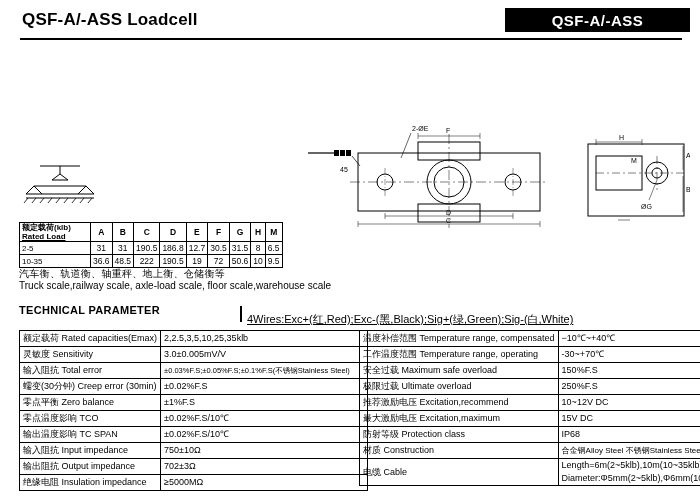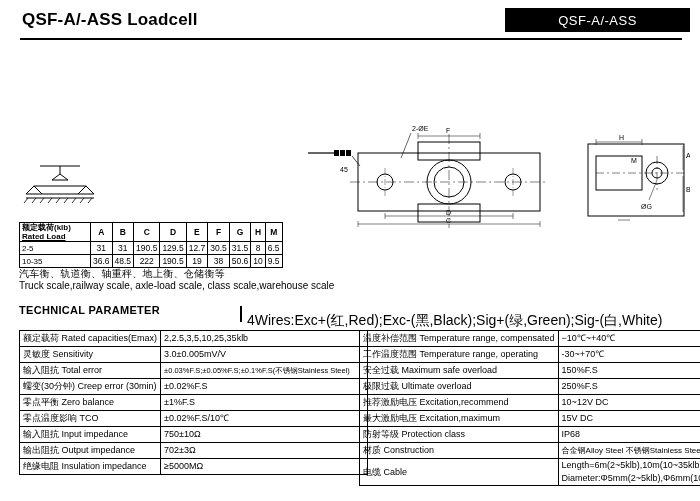--- a/index.html
+++ b/index.html
@@ -14,21 +14,21 @@
   .page{position:absolute;left:0;top:0;width:700px;height:501px;}
 
   
   .title{
     position:absolute;left:22px;top:10px;
     font-size:17px;font-weight:bold;letter-spacing:.2px;
   }
   .hdr-badge{
     position:absolute;right:10px;top:8px;
     width:185px;height:24px;background:#000;color:#fff;
-    font-size:13px;font-weight:normal;
+    font-size:15px;font-weight:bold;
     display:flex;align-items:center;justify-content:center;
     letter-spacing:.5px;
   }
   .hdr-rule{
     position:absolute;left:20px;top:38px;width:662px;height:2px;background:#000;
   }
 
   
   .symbol{position:absolute;left:20px;top:160px;width:90px;height:60px;}
 
@@ -60,21 +60,22 @@
   
   .drawing{position:absolute;left:300px;top:120px;width:390px;height:110px;}
 
   
   .tp-title{
     position:absolute;left:19px;top:304px;
     font-size:11px;font-weight:bold;letter-spacing:.3px;
   }
   .tp-wires{
     position:absolute;left:247px;top:312px;
-    font-size:14px;
+    font-size:11px;
+    text-decoration:underline;
   }
   .tp-bar{
     position:absolute;left:240px;top:306px;width:2px;height:16px;background:#000;
   }
 
   
   .par{
     position:absolute;
     border-collapse:collapse;
     font-size:9px;
@@ -138,45 +139,45 @@
       <td class="hdr-cell">F</td>
       <td class="hdr-cell">G</td>
       <td class="hdr-cell">H</td>
       <td class="hdr-cell">M</td>
     </tr>
     <tr>
       <td class="firstcol">2-5</td>
       <td>31</td>
       <td>31</td>
       <td>190.5</td>
-      <td>129.5</td>
+      <td>186.8</td>
       <td>12.7</td>
       <td>30.5</td>
       <td>31.5</td>
       <td>8</td>
       <td>6.5</td>
     </tr>
     <tr>
       <td class="firstcol">10-35</td>
       <td>36.6</td>
       <td>48.5</td>
       <td>222</td>
       <td>190.5</td>
       <td>19</td>
-      <td>38</td>
+      <td>72</td>
       <td>50.6</td>
       <td>10</td>
       <td>9.5</td>
     </tr>
   </tbody>
     </table>
 
   <div class="scale-note">
     <div>汽车衡、轨道衡、轴重秤、地上衡、仓储衡等</div>
-    <div>Truck scale,railway scale, axle-load scale, class scale,warehouse scale</div>
+    <div>Truck scale,railway scale, axle-load scale, floor scale,warehouse scale</div>
   </div>
 
   <div class="drawing">
     <svg width="390" height="115" viewBox="0 0 390 115">
 
       <path d="M8 33 L34 33" stroke="#000" stroke-width="1.2" fill="none"></path>
       <rect x="34" y="30" width="5" height="6" fill="#000"></rect>
       <rect x="40" y="30" width="5" height="6" fill="#000"></rect>
       <rect x="46" y="30" width="5" height="6" fill="#000"></rect>
 
@@ -280,20 +281,26 @@
       <td class="val">±1%F.S</td>
     </tr>
     <tr>
       <td class="lbl">
         <span class="cn">零点温度影响 TCO</span>
       </td>
       <td class="val">±0.02%F.S/10℃</td>
     </tr>
     <tr>
       <td class="lbl">
+        <span class="cn">输出温度影响 TC SPAN</span>
+      </td>
+      <td class="val">±0.02%F.S/10℃</td>
+    </tr>
+    <tr>
+      <td class="lbl">
         <span class="cn">输入阻抗</span>
         <span class="en">Input  impedance</span>
       </td>
       <td class="val">750±10Ω</td>
     </tr>
     <tr>
       <td class="lbl">
         <span class="cn">输出阻抗</span>
         <span class="en">Output  impedance</span>
       </td>

